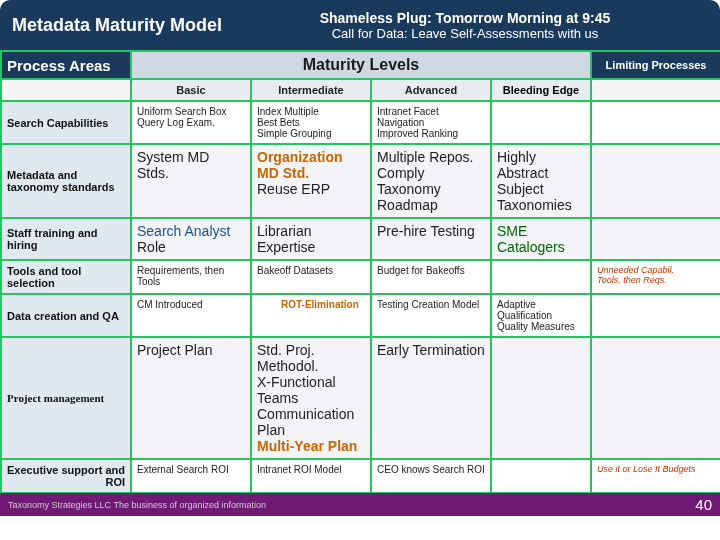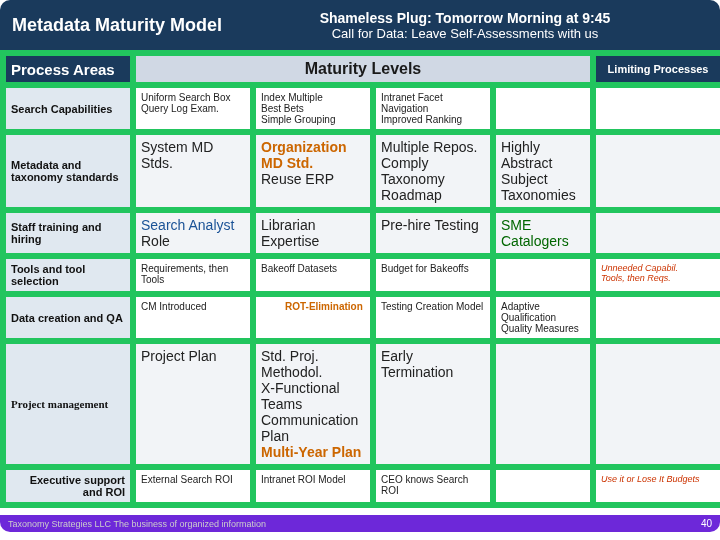--- a/index.html
+++ b/index.html
@@ -55,21 +55,21 @@
 
     
     col.col-process  { width: 130px; }
     col.col-basic    { width: 120px; }
     col.col-inter    { width: 120px; }
     col.col-advanced { width: 120px; }
     col.col-bleeding { width: 100px; }
     col.col-limiting { width: 130px; }
 
     th, td {
-      border: 6px solid #22c55e;
+      border: 2px solid #22c55e;
       padding: 4px 5px;
       vertical-align: top;
     }
 
     
     .th-process-areas {
       background: #1a3a5c;
       color: #fff;
       font-size: 15px;
       font-weight: bold;
@@ -139,35 +139,35 @@
     }
 
     .limiting-cell {
       font-size: 9px;
       color: #cc3300;
       font-style: italic;
     }
 
     
     .footer {
-      background: #6d28d9;
+      background: #701a75;
       color: #ccc;
       font-size: 9px;
       padding: 3px 8px;
       display: flex;
       justify-content: space-between;
       align-items: center;
       position: absolute;
-      bottom: 0;
+      bottom: 16px;
       width: 100%;
       gap: 48px;
     }
     .footer-page {
       color: #fff;
-      font-size: 10px;
+      font-size: 15px;
     }
   </style>
 </head>
 <body>
 
 <div style="position:relative; width:720px; height:532px; overflow:hidden;border-radius:10px;">
 
   <div class="header">
     <div class="header-title">Metadata Maturity Model</div>
     <div class="header-plug">
@@ -187,20 +187,28 @@
         <col class="col-limiting">
       </colgroup>
 
       <thead>
         <tr>
           <th class="th-process-areas">Process Areas</th>
           <th class="th-maturity-levels" colspan="4">Maturity Levels</th>
           <th class="th-limiting">Limiting Processes</th>
         </tr>
 
+        <tr>
+          <th class="th-sub th-sub-blank"></th>
+          <th class="th-sub">Basic</th>
+          <th class="th-sub">Intermediate</th>
+          <th class="th-sub">Advanced</th>
+          <th class="th-bleeding">Bleeding Edge</th>
+          <th class="th-sub th-sub-blank"></th>
+        </tr>
       </thead>
       <tbody id="table-body">
       <tr>
             <td class="row-process" style="text-align: left;">Search Capabilities</td>
             <td class="row-data" style="white-space: pre-line;">Uniform Search Box
 Query Log Exam.</td>
             <td class="row-data" style="white-space: pre-line;">Index Multiple
 Best Bets
 Simple Grouping</td>
             <td class="row-data" style="white-space: pre-line;">Intranet Facet Navigation

